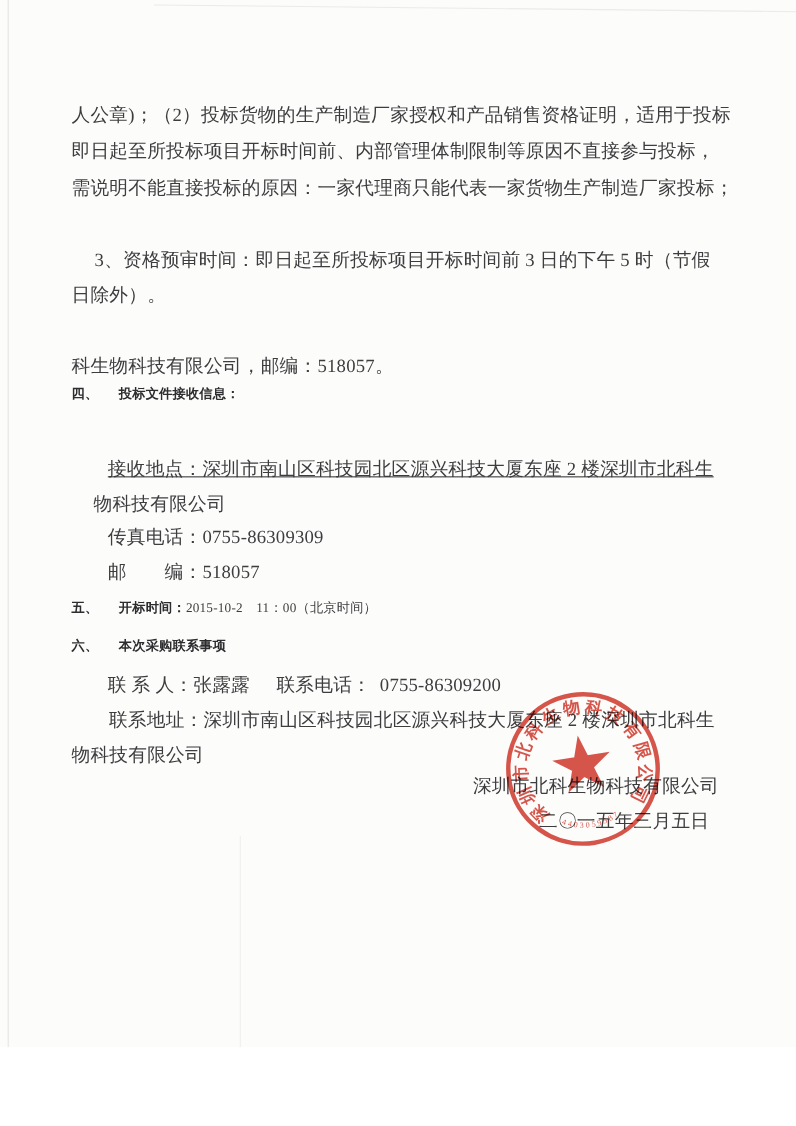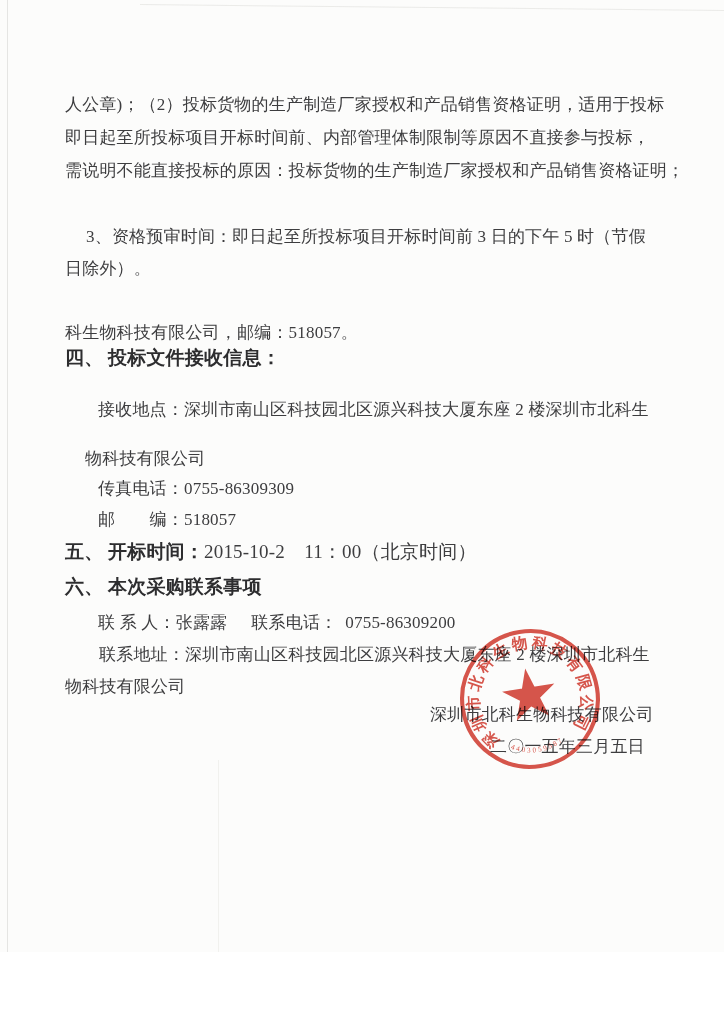--- a/index.html
+++ b/index.html
@@ -11,21 +11,21 @@
     color:#3d3d3f;
     overflow:hidden;
   }
   .line {
     position:absolute;
     font-size:17px;
     line-height:20px;
     letter-spacing:0.2px;
     white-space:pre;
   }
-  .heading { font-weight:bold; font-size:19px; color:#2d2d2f; }
+  .heading { font-weight:bold; font-size:12px; color:#2d2d2f; }
   .heading .num { display:inline-block; width:43px; }
   .val { font-weight:normal; color:#3d3d3f; }
   .gap24 { display:inline-block; width:24px; }
   .gap8  { display:inline-block; width:8px; }
   
   .edge-left {
     position:absolute; left:7px; top:0; width:1px; height:1024px;
     background:#dddddb; opacity:.75;
   }
   .edge-mid {
@@ -55,30 +55,30 @@
 <body>
 
 <div class="page">
 
   <div class="edge-left"></div>
   <div class="edge-mid"></div>
   <div class="edge-top"></div>
 
   <div class="line" style="left:65px; top:95px;">人公章)；（2）投标货物的生产制造厂家授权和产品销售资格证明，适用于投标</div>
   <div class="line" style="left:65px; top:128px;">即日起至所投标项目开标时间前、内部管理体制限制等原因不直接参与投标，</div>
-  <div class="line" style="left:65px; top:161px;">需说明不能直接投标的原因：投标货物的生产制造厂家授权和产品销售资格证明；</div>
+  <div class="line" style="left:65px; top:161px;">需说明不能直接投标的原因：一家代理商只能代表一家货物生产制造厂家投标；</div>
 
   <div class="line" style="left:86px; top:227px;">3、资格预审时间：即日起至所投标项目开标时间前 3 日的下午 5 时（节假</div>
   <div class="line" style="left:65px; top:259px;">日除外）。</div>
 
   <div class="line" style="left:65px; top:323px;">科生物科技有限公司，邮编：518057。</div>
 
   <div class="line heading" style="left:65px; top:348px;"><span class="num">四、</span><span>投标文件接收信息：</span></div>
 
-  <div class="line" style="left:98px; top:400px;">接收地点：深圳市南山区科技园北区源兴科技大厦东座 2 楼深圳市北科生</div>
+  <div class="line" style="left:98px; top:417px;text-decoration:underline;">接收地点：深圳市南山区科技园北区源兴科技大厦东座 2 楼深圳市北科生</div>
   <div class="line" style="left:85px; top:449px;">物科技有限公司</div>
   <div class="line" style="left:98px; top:479px;">传真电话：0755-86309309</div>
   <div class="line" style="left:98px; top:510px;">邮　　编：518057</div>
 
   <div class="line heading" style="left:65px; top:542px;"><span class="num">五、</span><span>开标时间：</span><span class="val">2015-10-2　11：00（北京时间）</span></div>
 
   <div class="line heading" style="left:65px; top:577px;"><span class="num">六、</span><span>本次采购联系事项</span></div>
 
   <div class="line" style="left:98px; top:613px;"><span>联 系 人：</span><span>张露露</span><span class="gap24"></span><span>联系电话：</span><span class="gap8"></span><span>0755-86309200</span></div>
 

